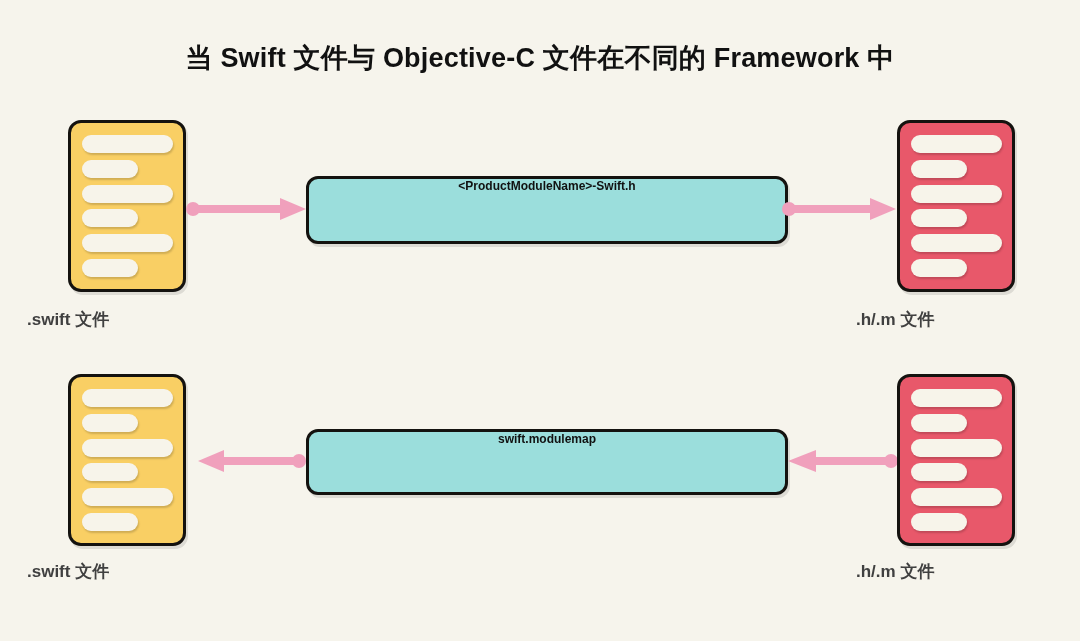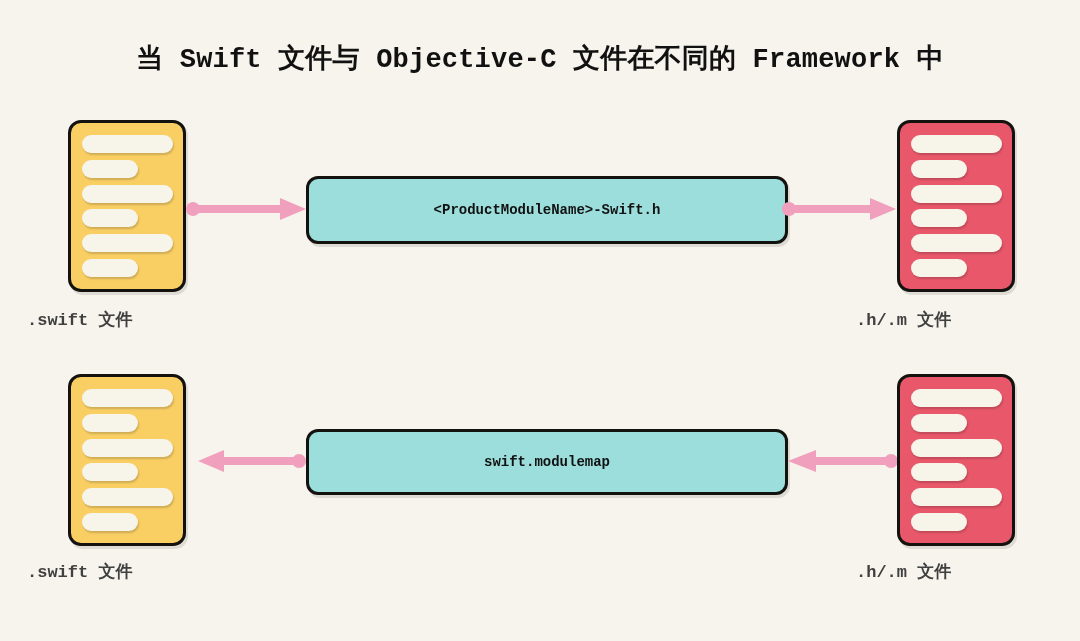--- a/index.html
+++ b/index.html
@@ -10,21 +10,20 @@
     width: 1080px;
     height: 641px;
     background: #f6f4ec;
     font-family: "Liberation Sans", "DejaVu Sans", sans-serif;
     overflow: hidden;
   }
   #canvas {
     position: relative;
     width: 892px;
     height: 641px;
-    font-family: Liberation Mono, monospace;
   }
 
   
   .title {
     position: absolute;
     left: 0;
     top: 40px;
     width: 1080px;
     text-align: center;
     font-size: 27px;
@@ -71,23 +70,22 @@
   }
 
   
   .proc-box {
     position: absolute;
     border: 3px solid #14120f;
     border-radius: 12px;
     background: #9bdedc;
     box-sizing: border-box;
     display: flex;
-    align-items: center;
     justify-content: center;
-    font-size: 14px;
+    font-size: 12px;
     font-weight: bold;
     color: #111111;
     box-shadow: 2px 3px 0 rgba(0,0,0,0.10);
     white-space: nowrap;
   }
 
   
   .arrow {
     position: absolute;
     height: 26px;

